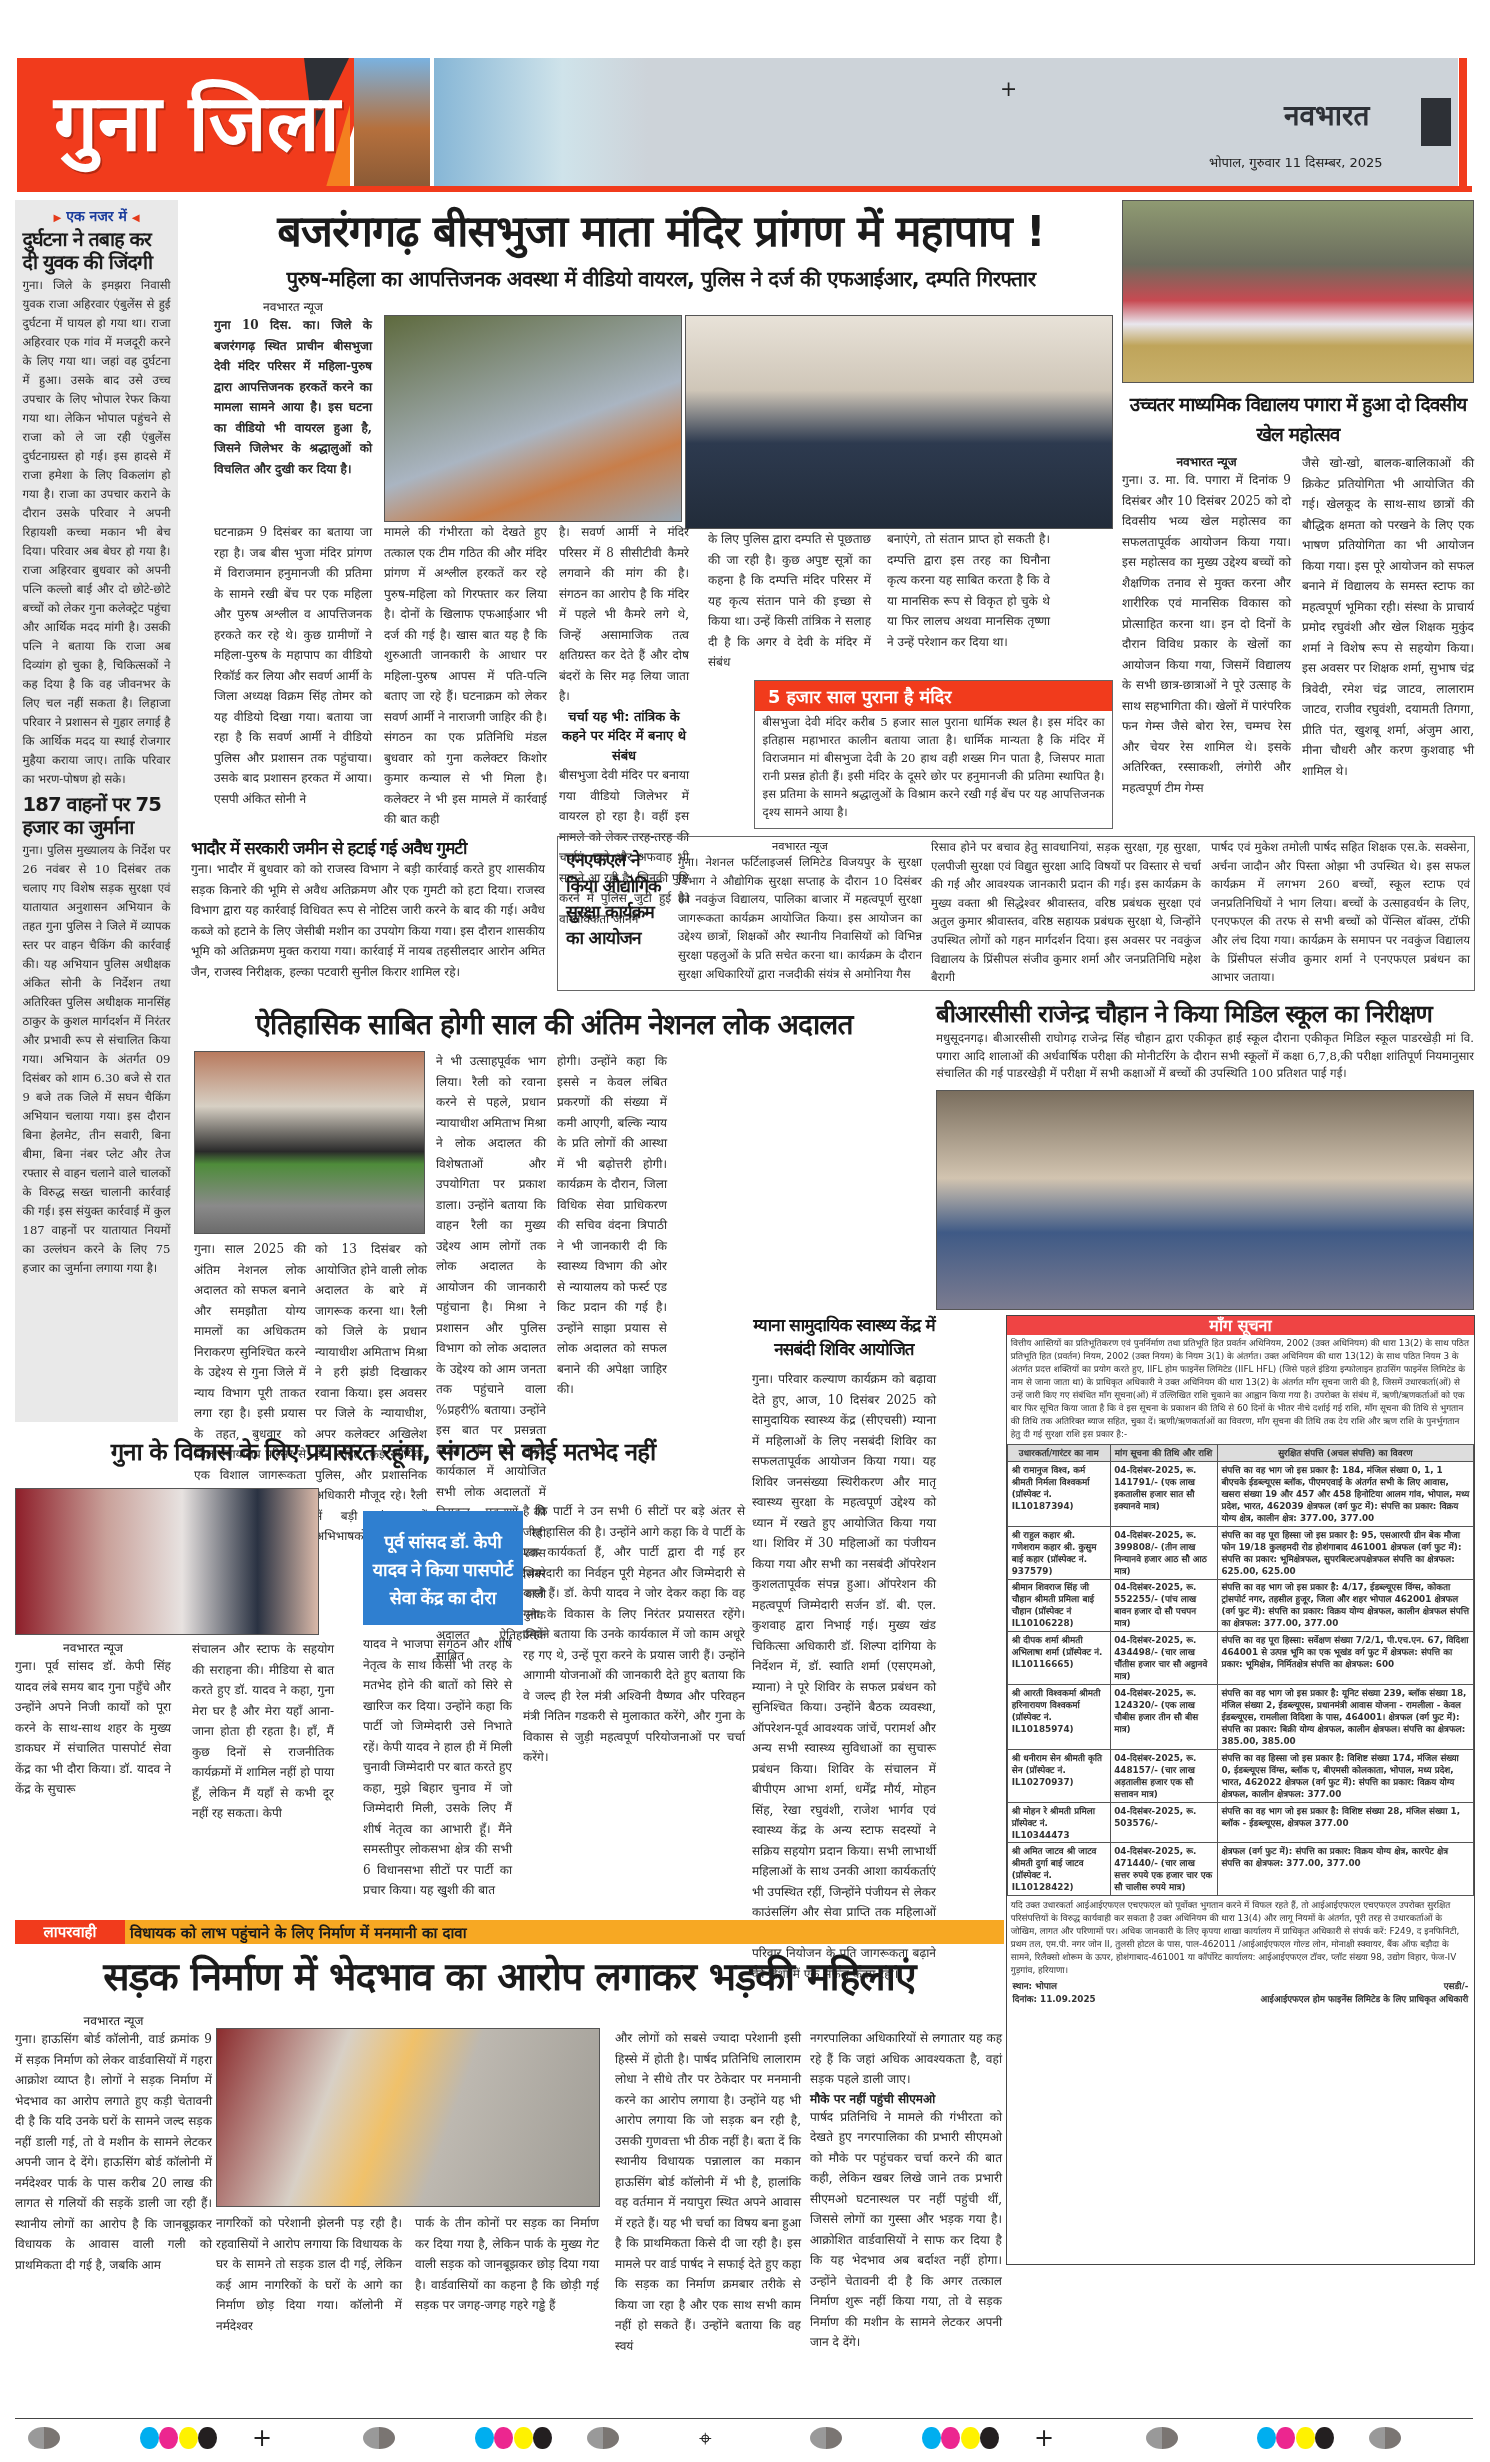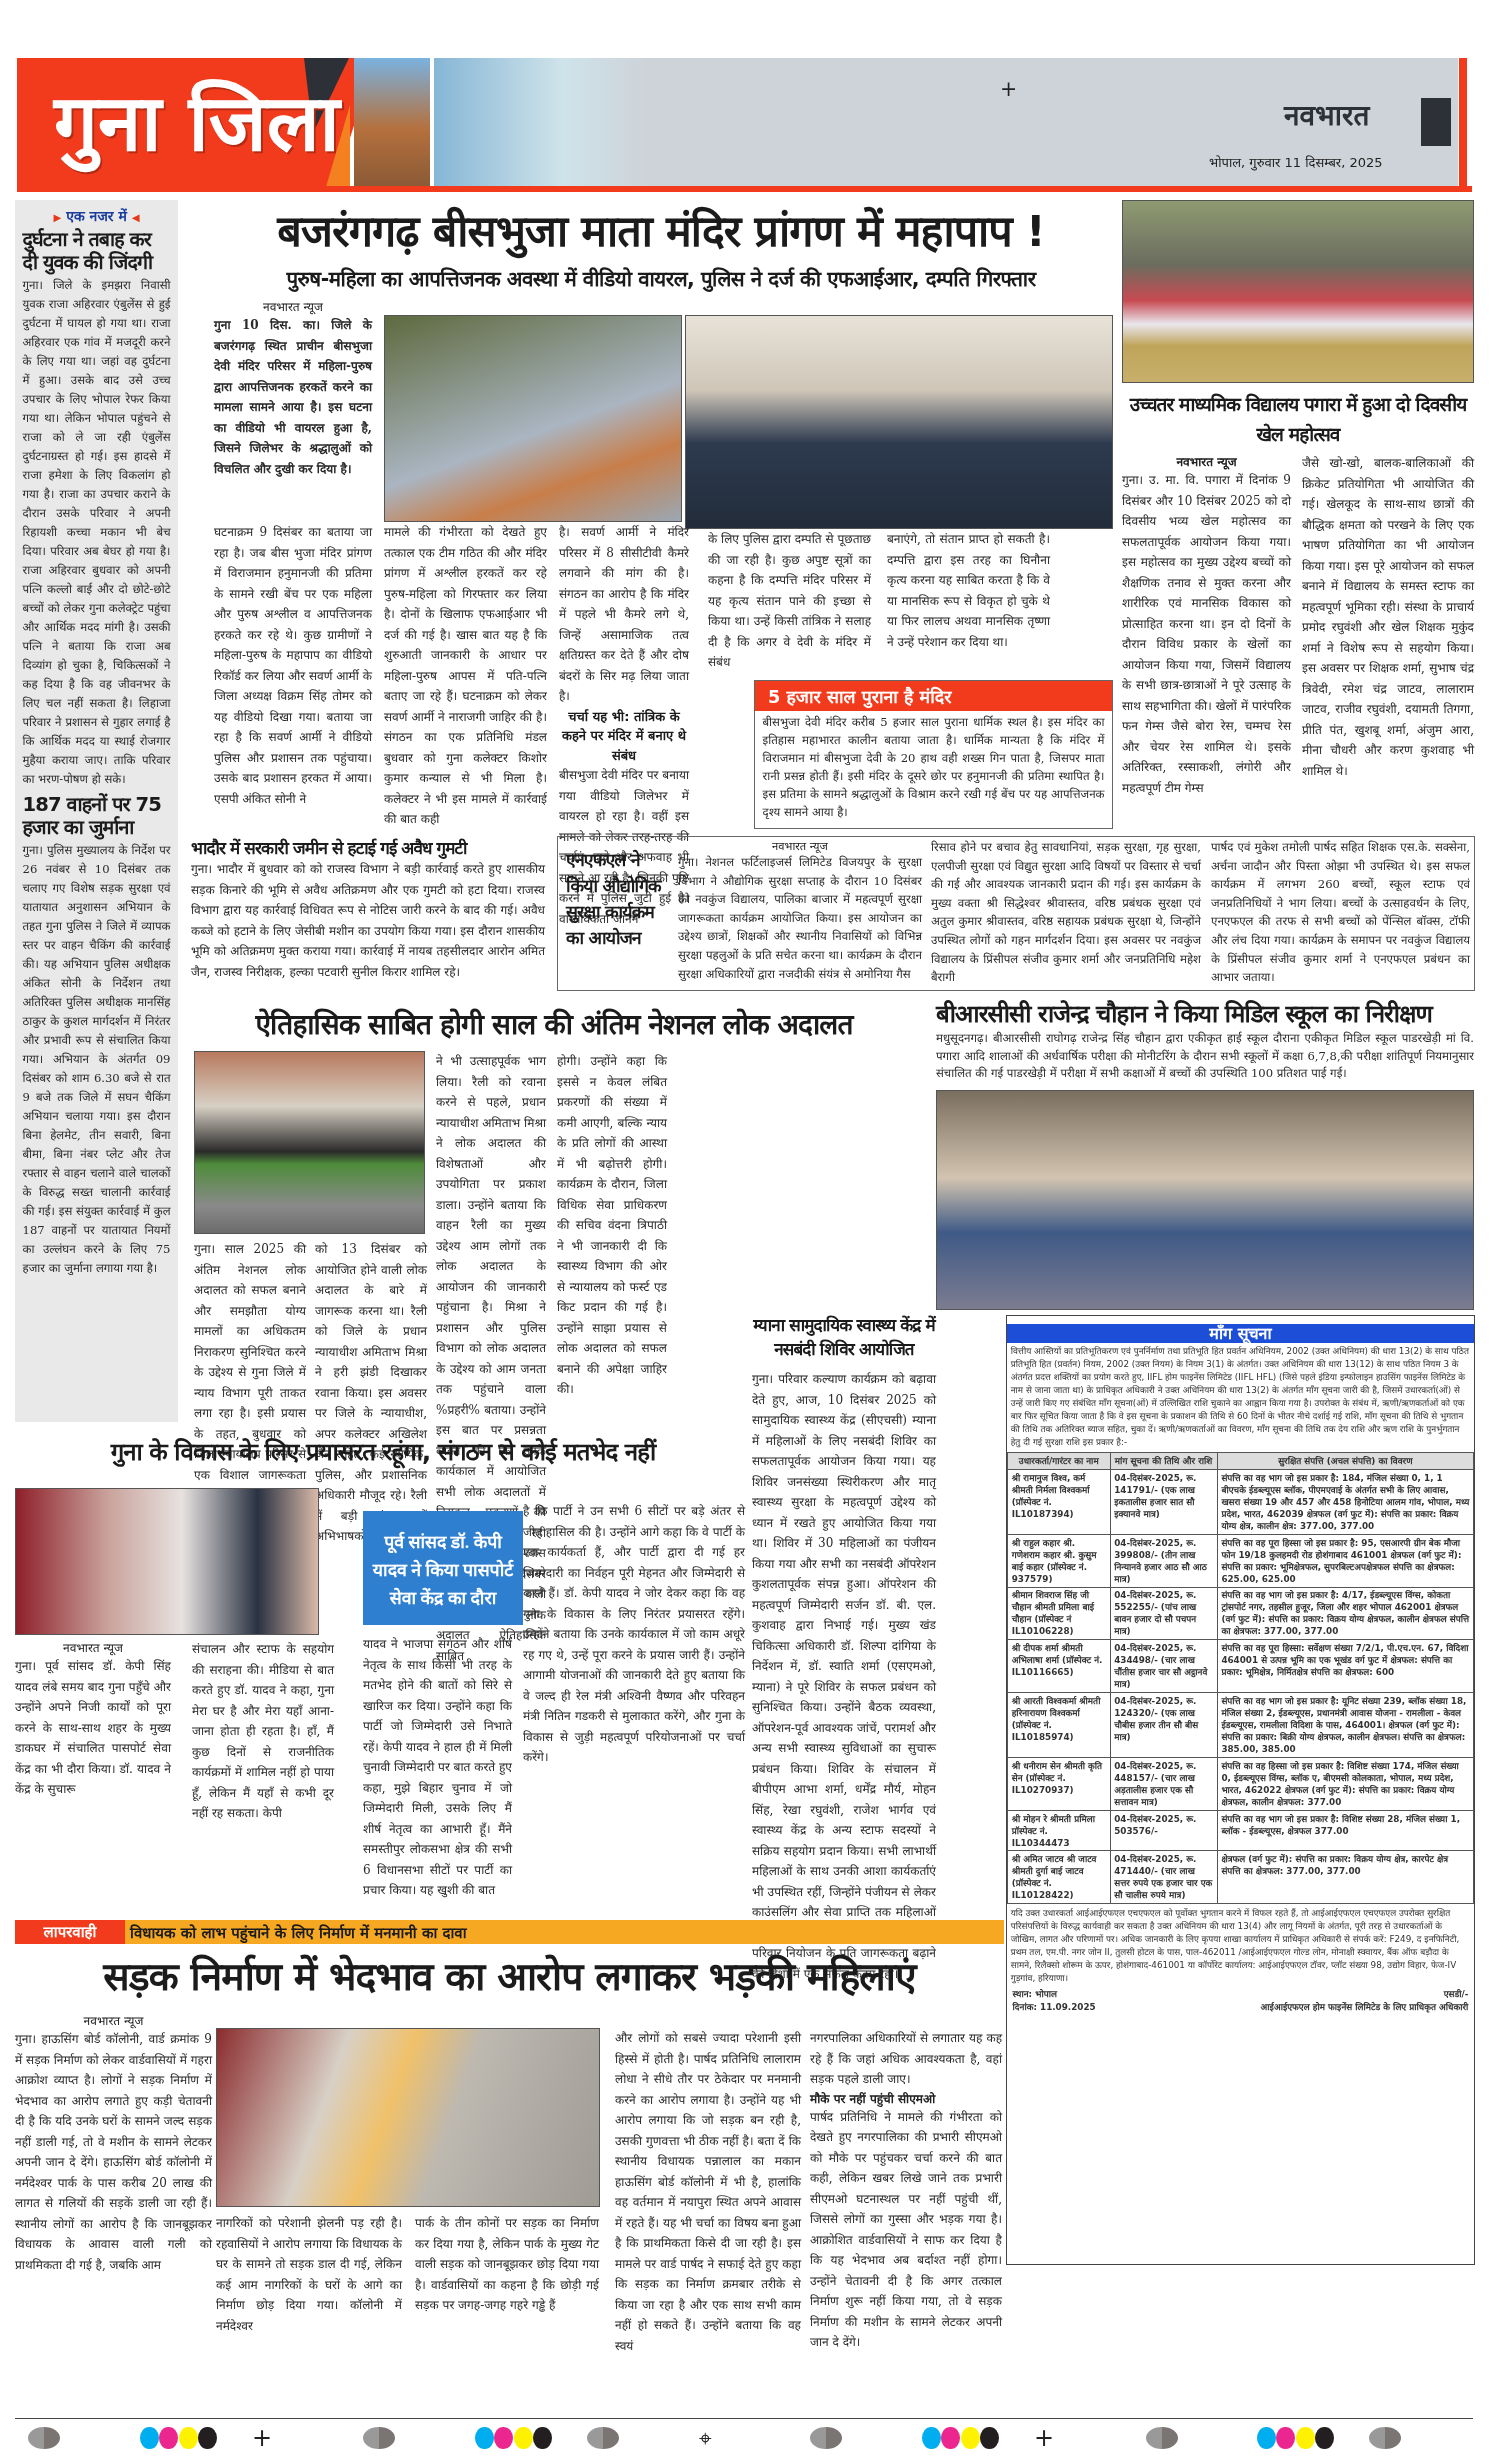--- a/index.html
+++ b/index.html
@@ -28,21 +28,21 @@
   .leftcol { left: 15px; top: 200px; width: 163px; height: 1222px; background: #e9e9e9; padding: 5.6px 7.5px; }
   .leftcol .txt { font-size: 11.6px; line-height: 19px; }
   .section-tag { text-align: center; color: #1a3c9c; font-weight: bold; font-size: 14px; margin-bottom: 1.9px; }
   .tri { color: #e53a1a; font-size: 10.2px; }
   .lhd { font-size: 19.6px; line-height: 23px; margin: 3.7px 0 1.9px; }
   
   .boxed { border: 1.4px solid #666; }
   .redbar-title { background: #f13b1c; color: #fff; font-weight: bold; font-size: 17.7px; padding: 2.8px 13px; }
   .bluebox { background: #2f7fd0; color: #fff; font-weight: bold; text-align: center; font-size: 17.7px; line-height: 28px; padding: 17px 7.5px; }
   .notice { border: 1.4px solid #444; font-size: 8.8px; line-height: 13px; color: #333; }
-  .notice-title { background: #1d4ed8; color: #fff; text-align: center; font-weight: bold; font-size: 16px; padding: 2.8px 0; margin-top: 8px; }
+  .notice-title { background: #ef4444; color: #fff; text-align: center; font-weight: bold; font-size: 16px; padding: 2.8px 0; }
   .notice table { width: 100%; border-collapse: collapse; }
   .notice td, .notice th { border: 0.9px solid #555; padding: 1.9px 3.7px; vertical-align: top; font-size: 8.8px; line-height: 12px; font-weight: bold; }
   .notice th { background: #ddd; font-weight: bold; }
   .yellowbar { left: 15px; top: 1920px; width: 989px; height: 24px; background: #f7a823; }
   .redtag { left: 15px; top: 1920px; width: 110px; height: 24px; background: #f13b1c; color: #fff; font-weight: bold; font-size: 15px; text-align: center; line-height: 24px; }
   .dots span { display: inline-block; width: 18.6px; height: 22.4px; border-radius: 50%; margin-right: 0.9px; }
 </style>
 </head>
 <body>
 

